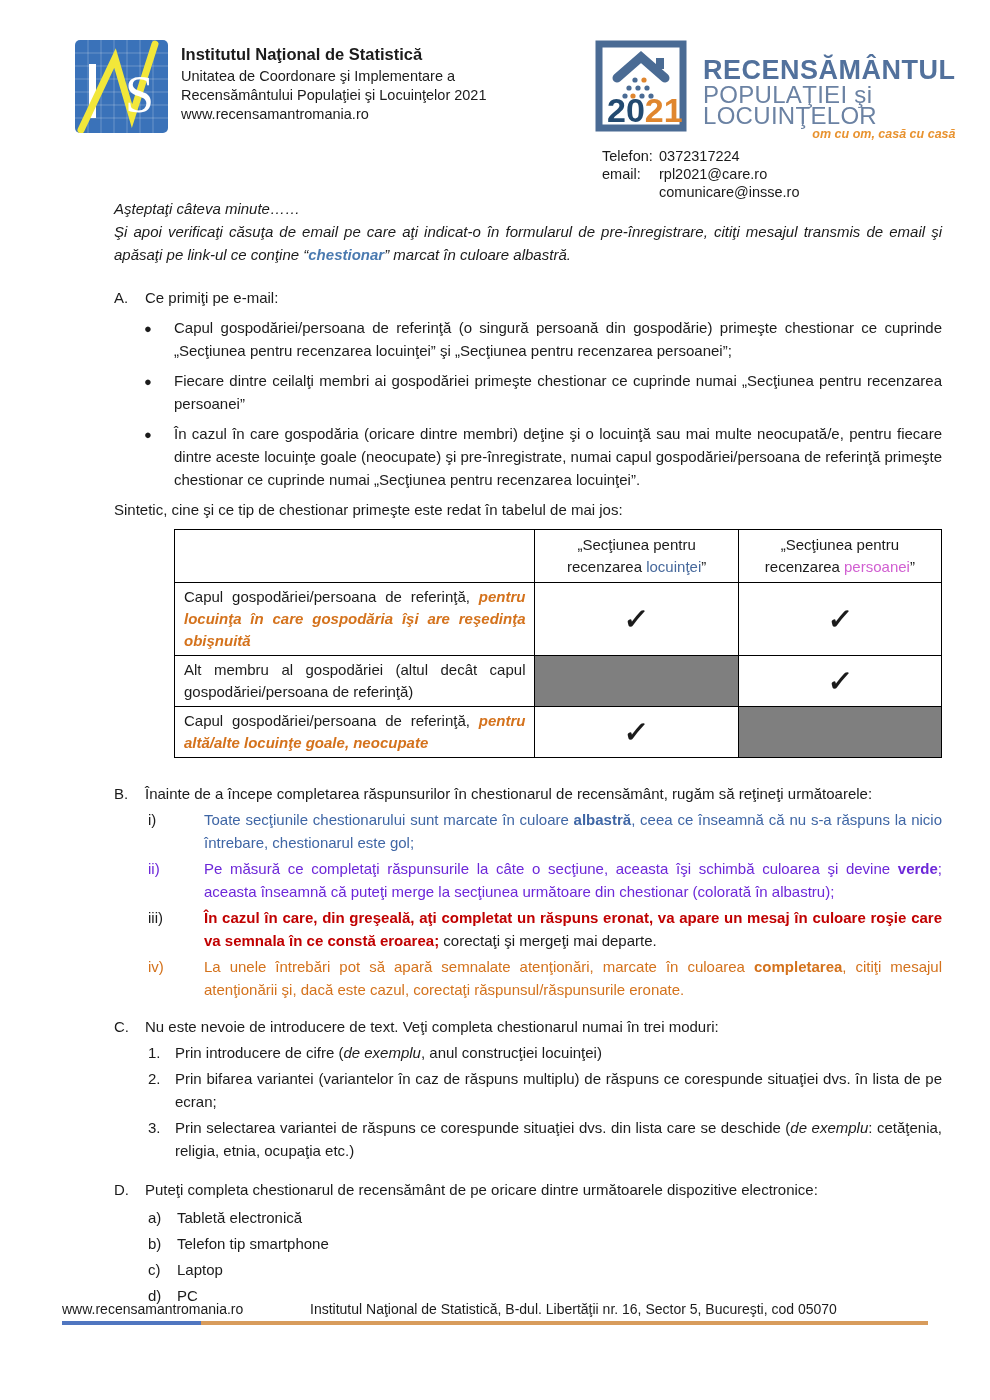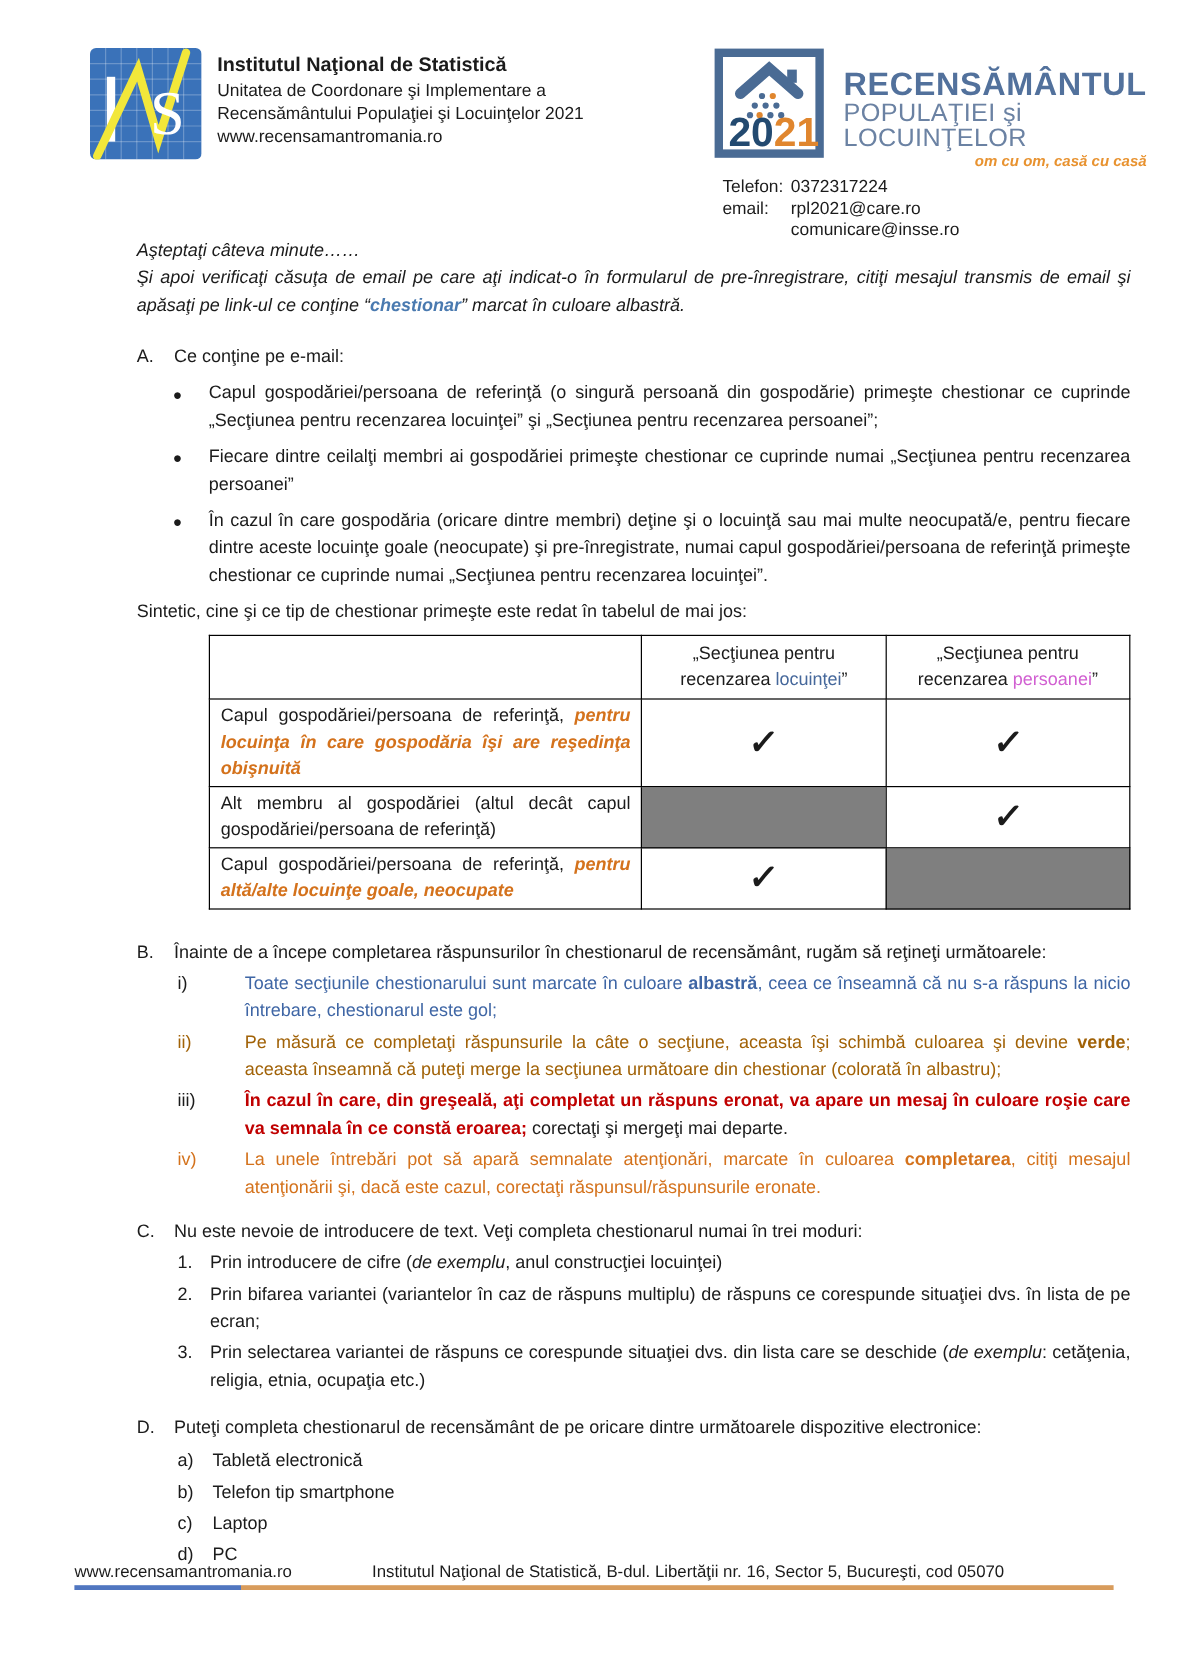--- a/index.html
+++ b/index.html
@@ -14,21 +14,21 @@
   .ins-text { padding-top:5px; }
   .ins-title { font-size:16.5px; font-weight:bold; margin-bottom:3px; }
   .ins-line { font-size:14.5px; line-height:19px; }
   .ins-url { font-size:14.5px; line-height:19px; }
 
   .brand-right { width:335px; }
   .rpl-row { display:flex; gap:8px; align-items:flex-start; }
   .rpl-logo { width:100px; height:92px; flex:0 0 auto; }
   .rpl-text { padding-top:16px; }
   .rpl-title { font-size:27px; font-weight:bold; color:#52719c; letter-spacing:0.5px; line-height:28px; }
-  .rpl-sub { font-size:21px; color:#6b82a3; letter-spacing:0.3px; line-height:21px; }
+  .rpl-sub { font-size:24px; color:#6b82a3; letter-spacing:0.3px; line-height:21px; }
   .rpl-tagline { font-size:12.5px; font-weight:bold; font-style:italic; color:#e8922f; text-align:right; margin-top:1px; }
   .contact { margin-top:6px; margin-left:7px; font-size:14.5px; line-height:18px; }
   .contact-row { display:flex; }
   .c-label { width:57px; flex:0 0 auto; }
 
   
   .main { position:absolute; top:197px; left:114px; width:828px; font-size:15px; }
   .italic { font-style:italic; }
   .jst { text-align:justify; }
   .intro-line1 { line-height:23px; }
@@ -59,21 +59,21 @@
   .check { font-size:29px; font-weight:900; line-height:1; display:inline-block; transform:skewX(-6deg); }
   td.cell-gray { background:#7f7f7f; }
 
   
   .b-item { display:flex; padding-left:34px; margin-top:3px; line-height:23px; }
   .b-num { width:56px; flex:0 0 auto; }
   .b-text { flex:1; text-align:justify; }
   .kw { font-weight:bold; }
   .item-blue .b-text { color:#3f66a5; }
   .item-blue .b-num { color:#1b1b1b; }
-  .item-green .b-text, .item-green .b-num { color:#a16207; }
+  .item-green .b-text, .item-green .b-num { color:#6d28d9; }
   .item-red .b-text { color:#c00000; font-weight:bold; }
   .item-red .b-num { color:#1b1b1b; }
   .item-red .tail { color:#1b1b1b; font-weight:normal; }
   .item-orange .b-text, .item-orange .b-num { color:#d4721c; }
 
   
   .c-item { display:flex; padding-left:34px; margin-top:3px; line-height:23px; }
   .c-num { width:27px; flex:0 0 auto; }
   .c-text { flex:1; text-align:justify; }
   .d-item { display:flex; padding-left:34px; line-height:26px; }
@@ -167,21 +167,21 @@
   </div>
 
   <div class="main">
 
     <div class="intro-line1 italic">Aşteptaţi câteva minute……</div>
     <div class="intro-par italic jst"><span>Şi apoi verificaţi căsuţa de email pe care aţi indicat-o în formularul de pre-înregistrare, citiţi mesajul transmis de email şi apăsaţi pe link-ul ce conţine “</span><span class="hl-blue">chestionar</span><span>” marcat în culoare albastră.</span></div>
 
     <div class="sec">
       <div class="sec-head">
         <span class="sec-label">A.</span>
-        <span class="sec-title">Ce conţine pe e-mail:</span>
+        <span class="sec-title">Ce primiţi pe e-mail:</span>
       </div>
       <div class="bullet-row">
         <span class="bullet-glyph">●</span>
         <div class="bullet-text">Capul gospodăriei/persoana de referinţă (o singură persoană din gospodărie) primeşte chestionar ce cuprinde „Secţiunea pentru recenzarea locuinţei” şi „Secţiunea pentru recenzarea persoanei”;</div>
       </div>
       <div class="bullet-row">
         <span class="bullet-glyph">●</span>
         <div class="bullet-text">Fiecare dintre ceilalţi membri ai gospodăriei primeşte chestionar ce cuprinde numai „Secţiunea pentru recenzarea persoanei”</div>
       </div>
       <div class="bullet-row">

